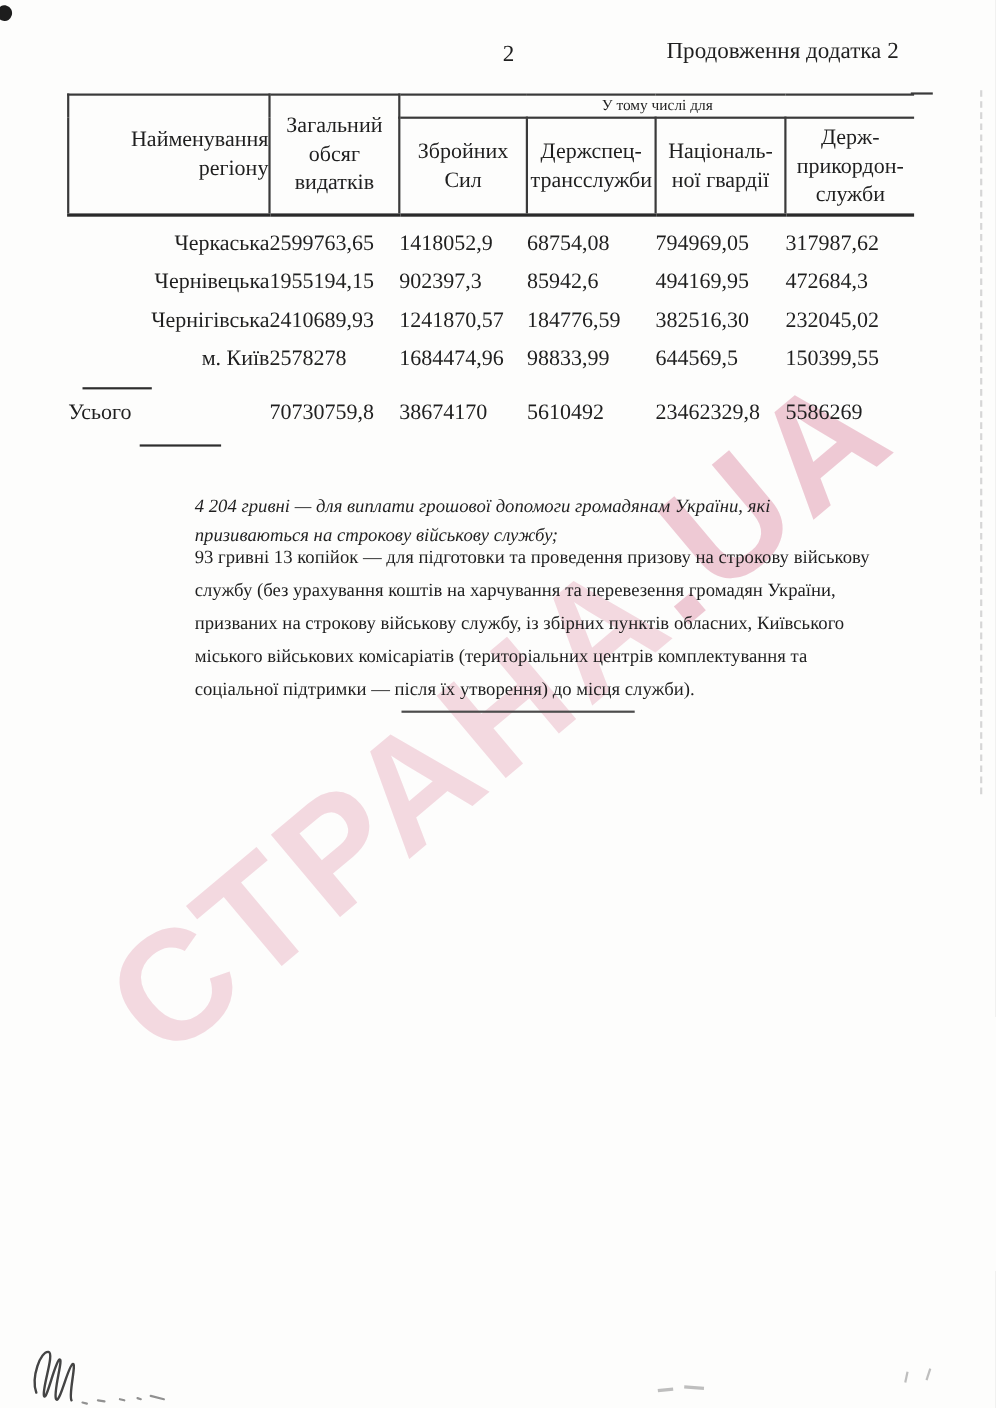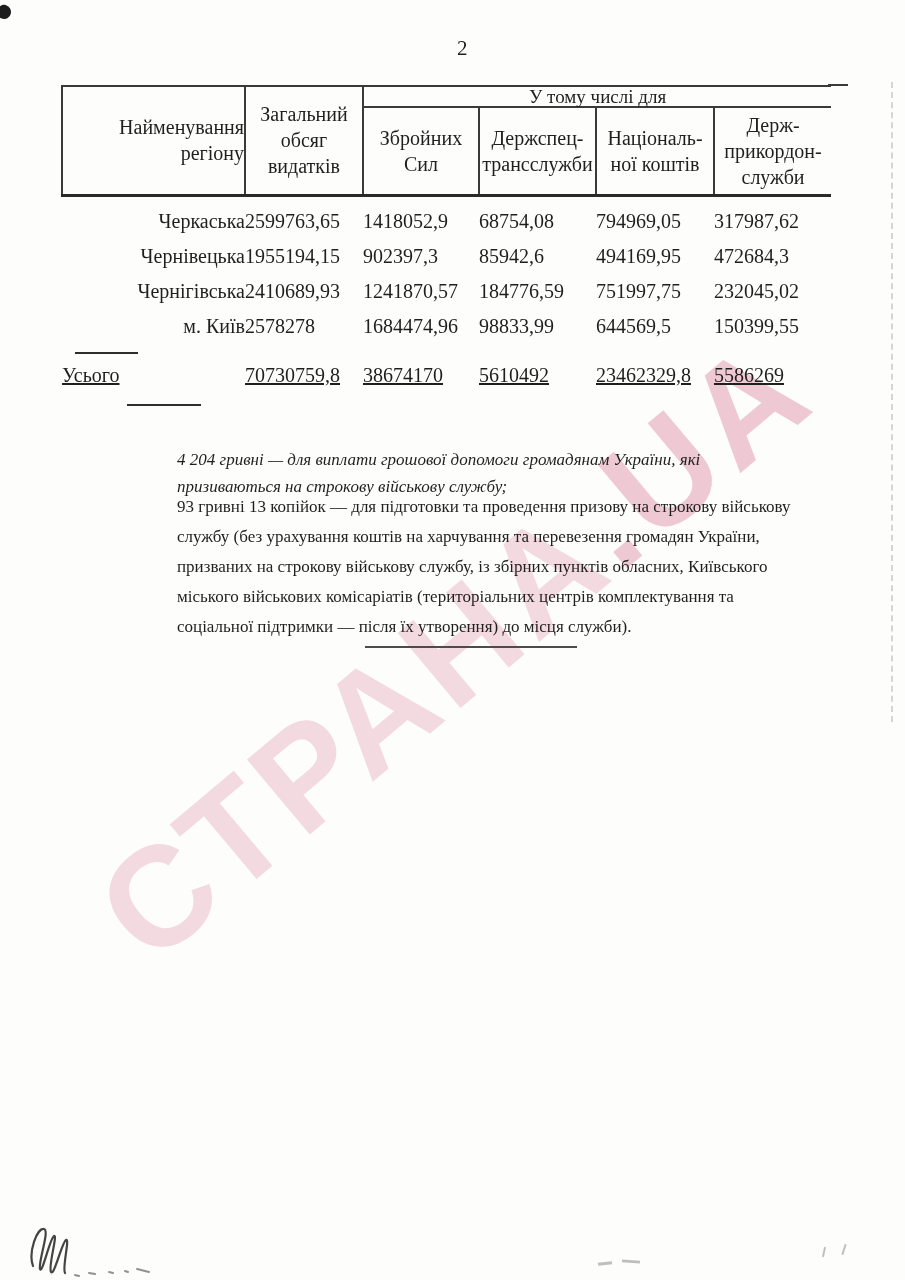--- a/index.html
+++ b/index.html
@@ -39,33 +39,33 @@
   }
   table.main th,table.main td{padding:0;font-weight:normal;}
   thead th{
     text-align:center;vertical-align:middle;
     white-space:pre-line;line-height:26px;
   }
   th.b-left{border-left:2px solid #3a3a3a;text-align:right;}
   th.b-right{border-right:2px solid #3a3a3a;}
   th.b-top{border-top:2px solid #3a3a3a;}
   th.b-bottom-thick{border-bottom:3px solid #2a2a2a;}
-  th.group-cell{height:19px;line-height:18px;border-bottom:2px solid #3a3a3a;font-size:19px;}
+  th.group-cell{height:19px;line-height:18px;border-bottom:2px solid #3a3a3a;font-size:14px;}
   thead tr.subrow{height:88px;}
   tbody td{height:35px;vertical-align:middle;border:none;}
   tbody tr.first-data td{padding-top:7px;}
   td.region{text-align:right;padding-left:8px;}
   td.num{}
   td.pr2{padding-right:2px;}
   td.pr5{padding-right:5px;}
   td.pr10{padding-right:10px;}
   td.pr11{padding-right:11px;}
   td.pr14{padding-right:14px;}
   tr.spacer td{height:15px;}
-  tr.total-row td{height:34px;text-decoration:underline;}
+  tr.total-row td{height:34px;}
   td.total-label{text-align:left;padding-left:3px;}
   
   .line{position:absolute;background:#2e2e2e;z-index:2;}
   .top-border-ext{left:828px;top:84px;width:20px;height:2px;background:#3a3a3a;}
   .total-sep{left:75px;top:352px;width:63px;height:2px;}
   .note-sep{left:127px;top:404px;width:74px;height:2px;}
   .center-rule{left:365px;top:646px;width:212px;height:2px;background:#4c4c4c;}
   
   .note-line1{position:absolute;left:125px;top:413px;font-size:17px;white-space:nowrap;z-index:2;}
   .note-para{position:absolute;left:177px;font-size:17px;white-space:pre-line;z-index:2;}
@@ -82,20 +82,21 @@
   .fm4{left:843px;top:1244px;width:2px;height:11px;transform:rotate(18deg);}
 </style>
 </head>
 <body>
 
 <div class="page">
 
   <div class="watermark"><span class="wm1">СТРАНА</span><span class="wm2">.UA</span></div>
 
   <div class="page-number">2</div>
+  <div class="header-right">Продовження додатка 2</div>
 
   <table class="main">
     <colgroup>
       <col style="width:183px">
         <col style="width:118px">
         <col style="width:116px">
       <col style="width:117px">
         <col style="width:118px">
         <col style="width:117px">
     </colgroup>
@@ -107,21 +108,21 @@
 обсяг
 видатків</th>
         <th colspan="4" class="b-top group-cell">У тому числі для</th>
       </tr>
       <tr class="subrow">
         <th class="b-right b-bottom-thick">Збройних
 Сил</th>
         <th class="b-right b-bottom-thick">Держспец-
 трансслужби</th>
         <th class="b-right b-bottom-thick">Національ-
-ної коштів</th>
+ної гвардії</th>
         <th class="b-bottom-thick">Держ-
 прикордон-
 служби</th>
       </tr>
     </thead>
     <tbody>
       <tr class="first-data">
         <td class="region">Черкаська</td>
         <td class="num pr5">2599763,65</td>
         <td class="num pr2">1418052,9</td>
@@ -135,21 +136,21 @@
         <td class="num pr2">902397,3</td>
         <td class="num pr14">85942,6</td>
         <td class="num pr11">494169,95</td>
         <td class="num pr10">472684,3</td>
       </tr>
       <tr>
         <td class="region">Чернігівська</td>
         <td class="num pr5">2410689,93</td>
         <td class="num pr2">1241870,57</td>
         <td class="num pr14">184776,59</td>
-        <td class="num pr11">751997,75</td>
+        <td class="num pr11">382516,30</td>
         <td class="num pr10">232045,02</td>
       </tr>
       <tr>
         <td class="region">м. Київ</td>
         <td class="num pr5">2578278</td>
         <td class="num pr2">1684474,96</td>
         <td class="num pr14">98833,99</td>
         <td class="num pr11">644569,5</td>
         <td class="num pr10">150399,55</td>
       </tr>

